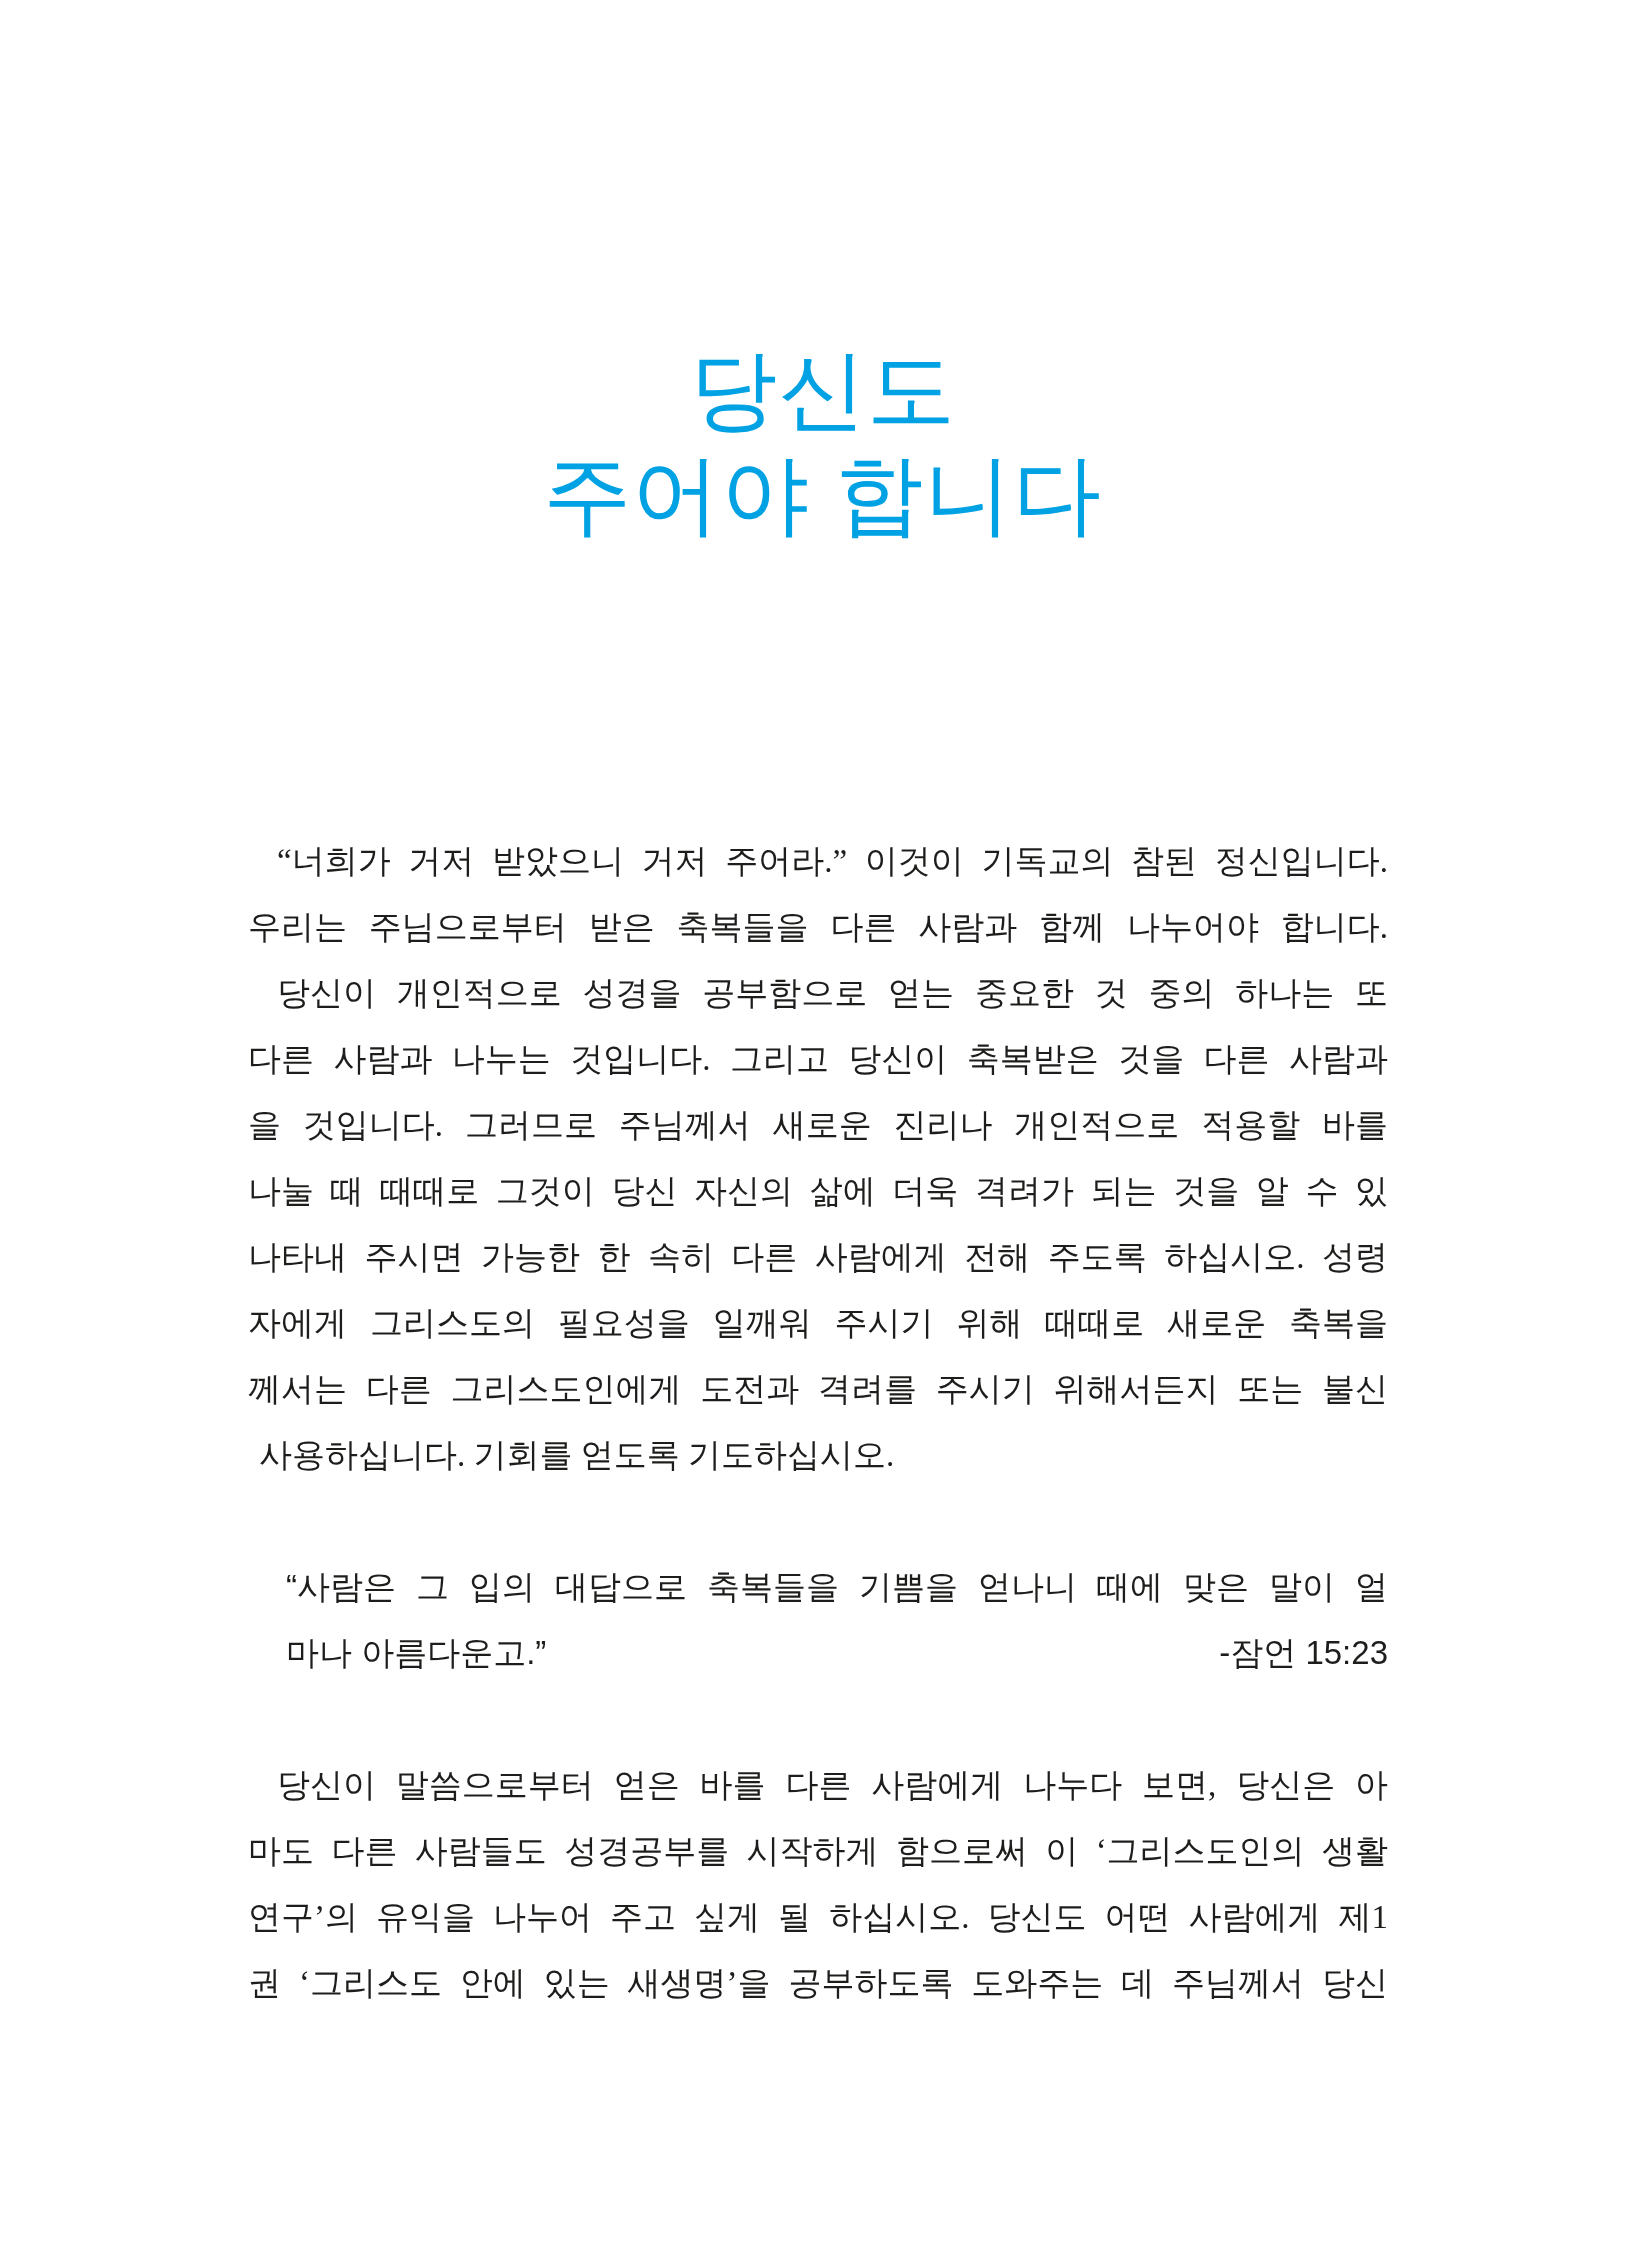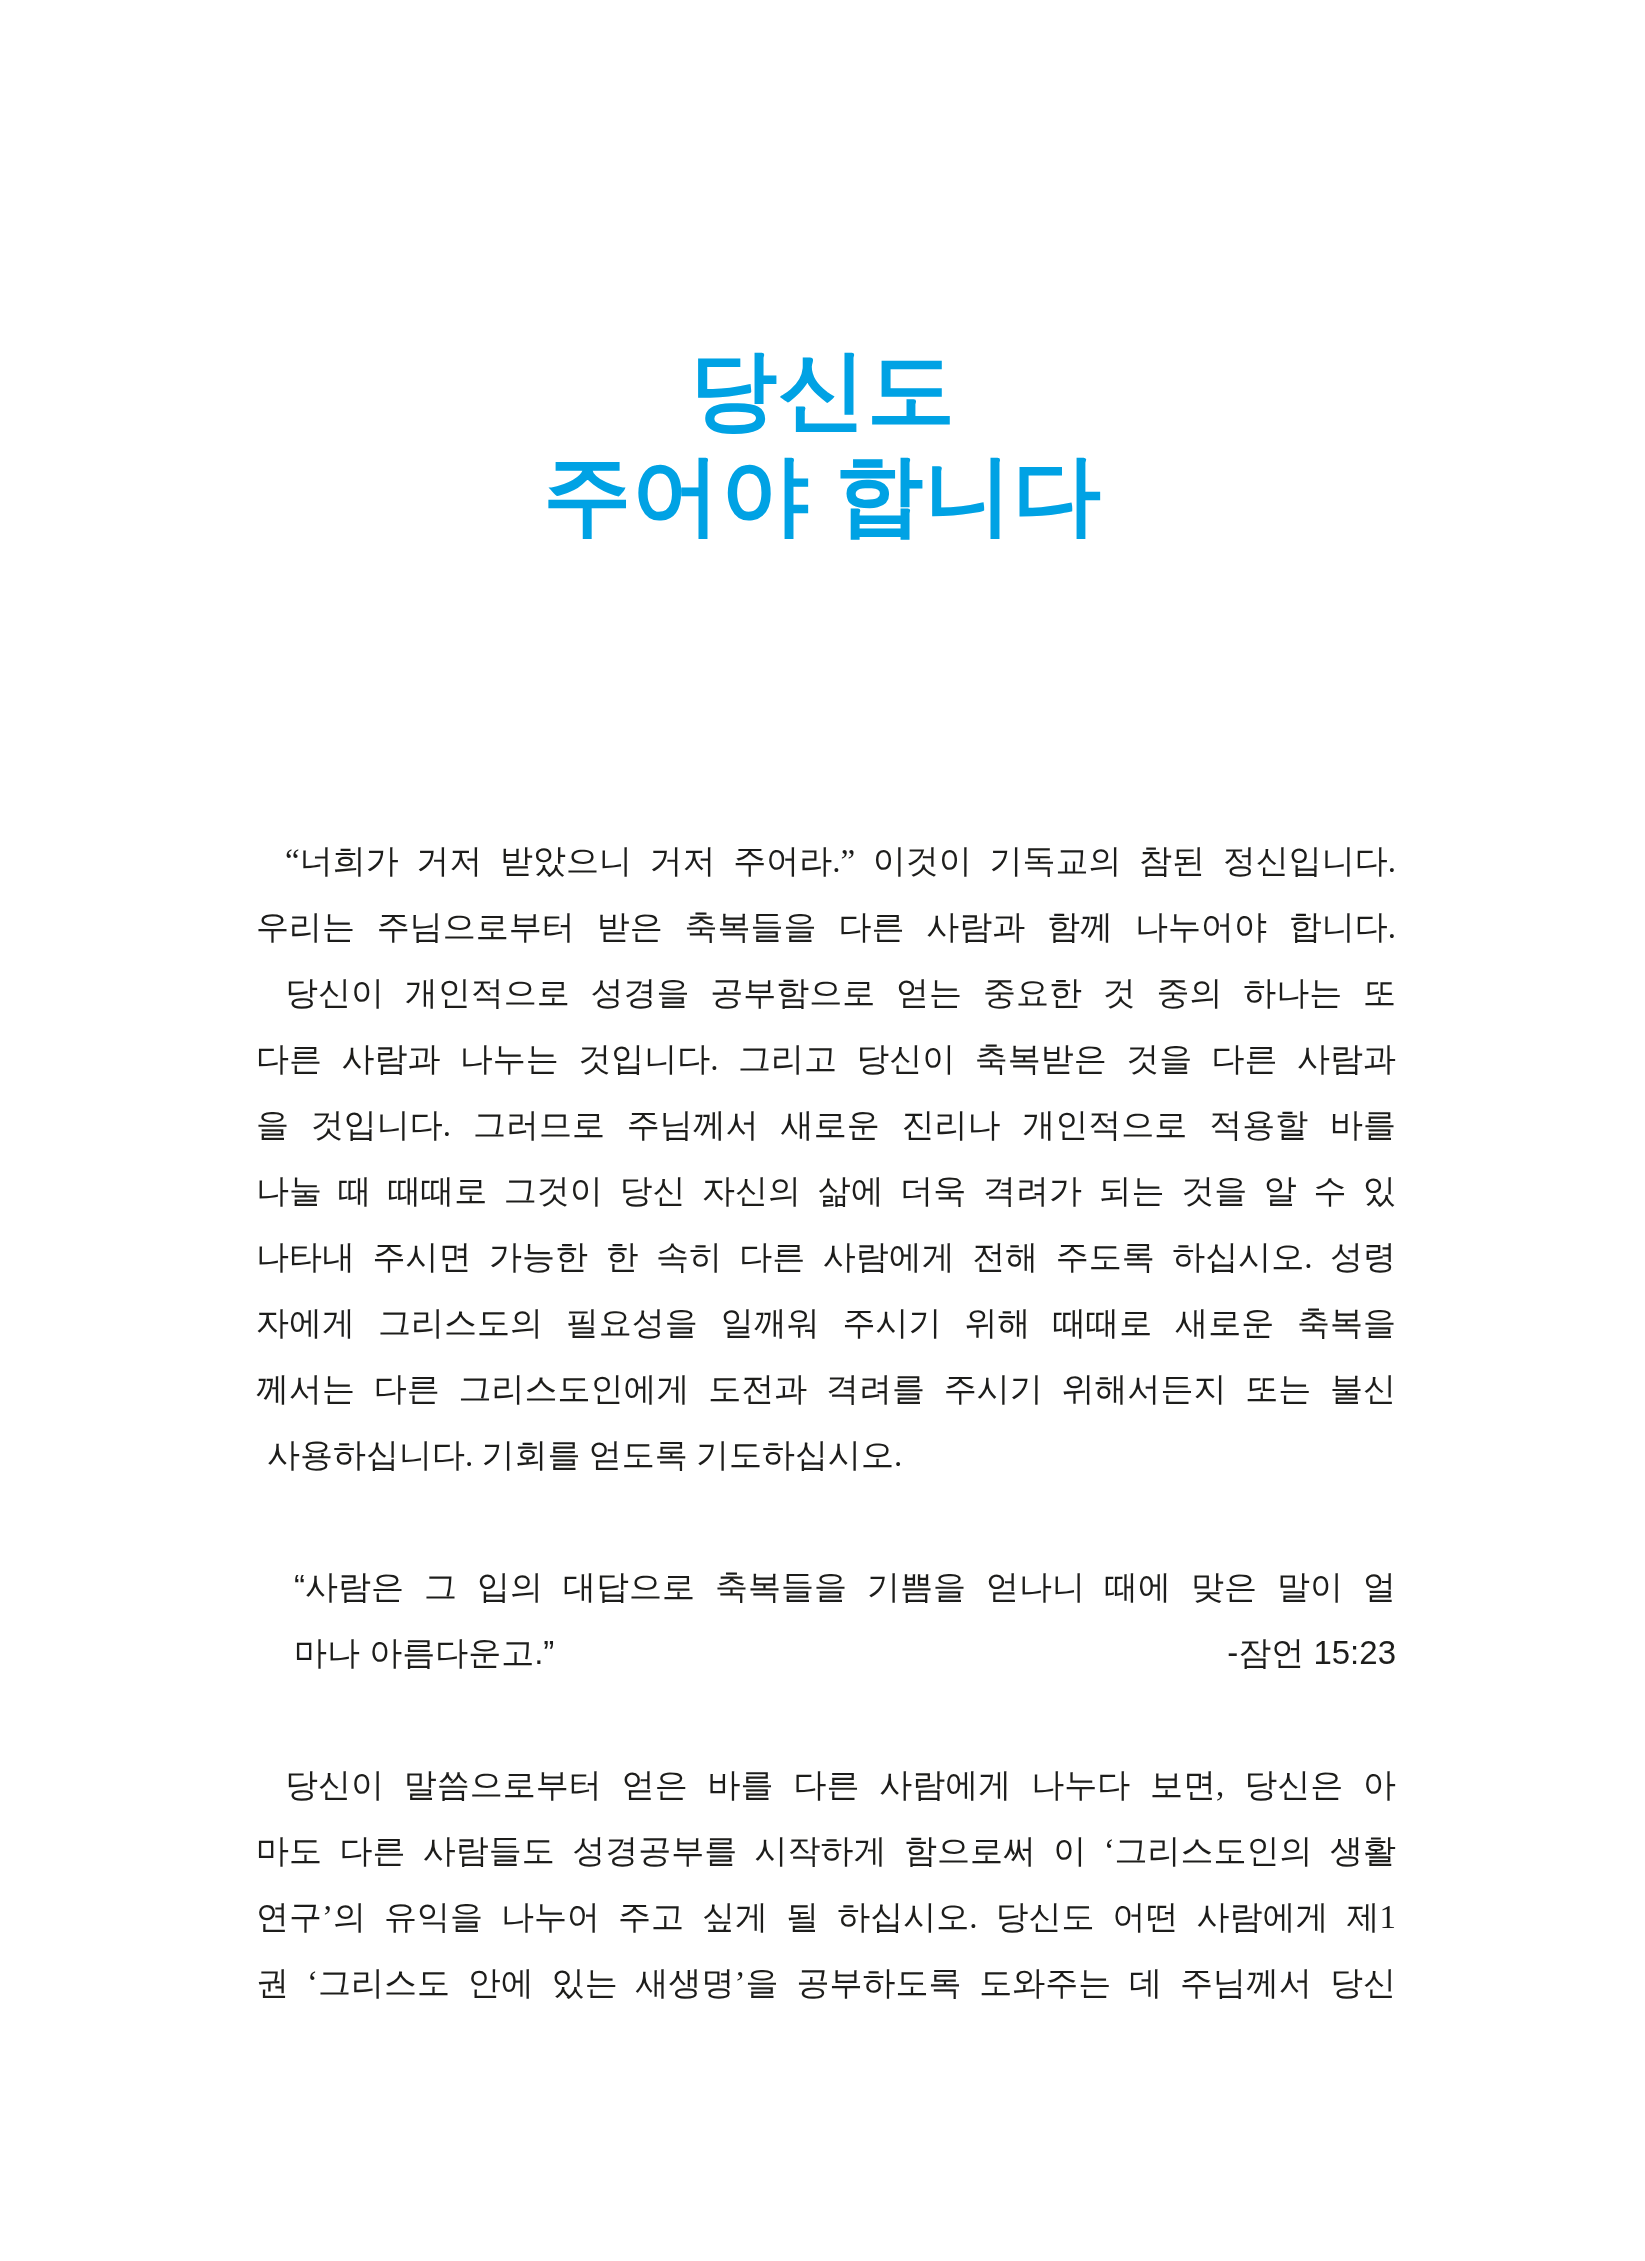--- a/index.html
+++ b/index.html
@@ -21,33 +21,33 @@
   }
   
   .chapter-title {
     position: absolute;
     top: 337px;
     left: 0;
     width: 1645px;
     text-align: center;
     color: var(--accent);
     font-family: "Liberation Sans", "DejaVu Sans", sans-serif;
-    font-weight: 700;
+    font-weight: 400;
     font-size: 88px;
     letter-spacing: 0.9px;
   }
   .title-line {
     height: 105px;
     line-height: 105px;
     white-space: nowrap;
   }
   
   .body-block {
     position: absolute;
-    left: 256px;
+    left: 248px;
     top: 828px;
     width: 1140px;
     color: var(--ink);
     font-family: "Liberation Serif", "DejaVu Serif", serif;
     font-size: 33px;
     line-height: 66px;
   }
   .para { margin: 0; padding: 0; }
   .line {
     height: 66px;

